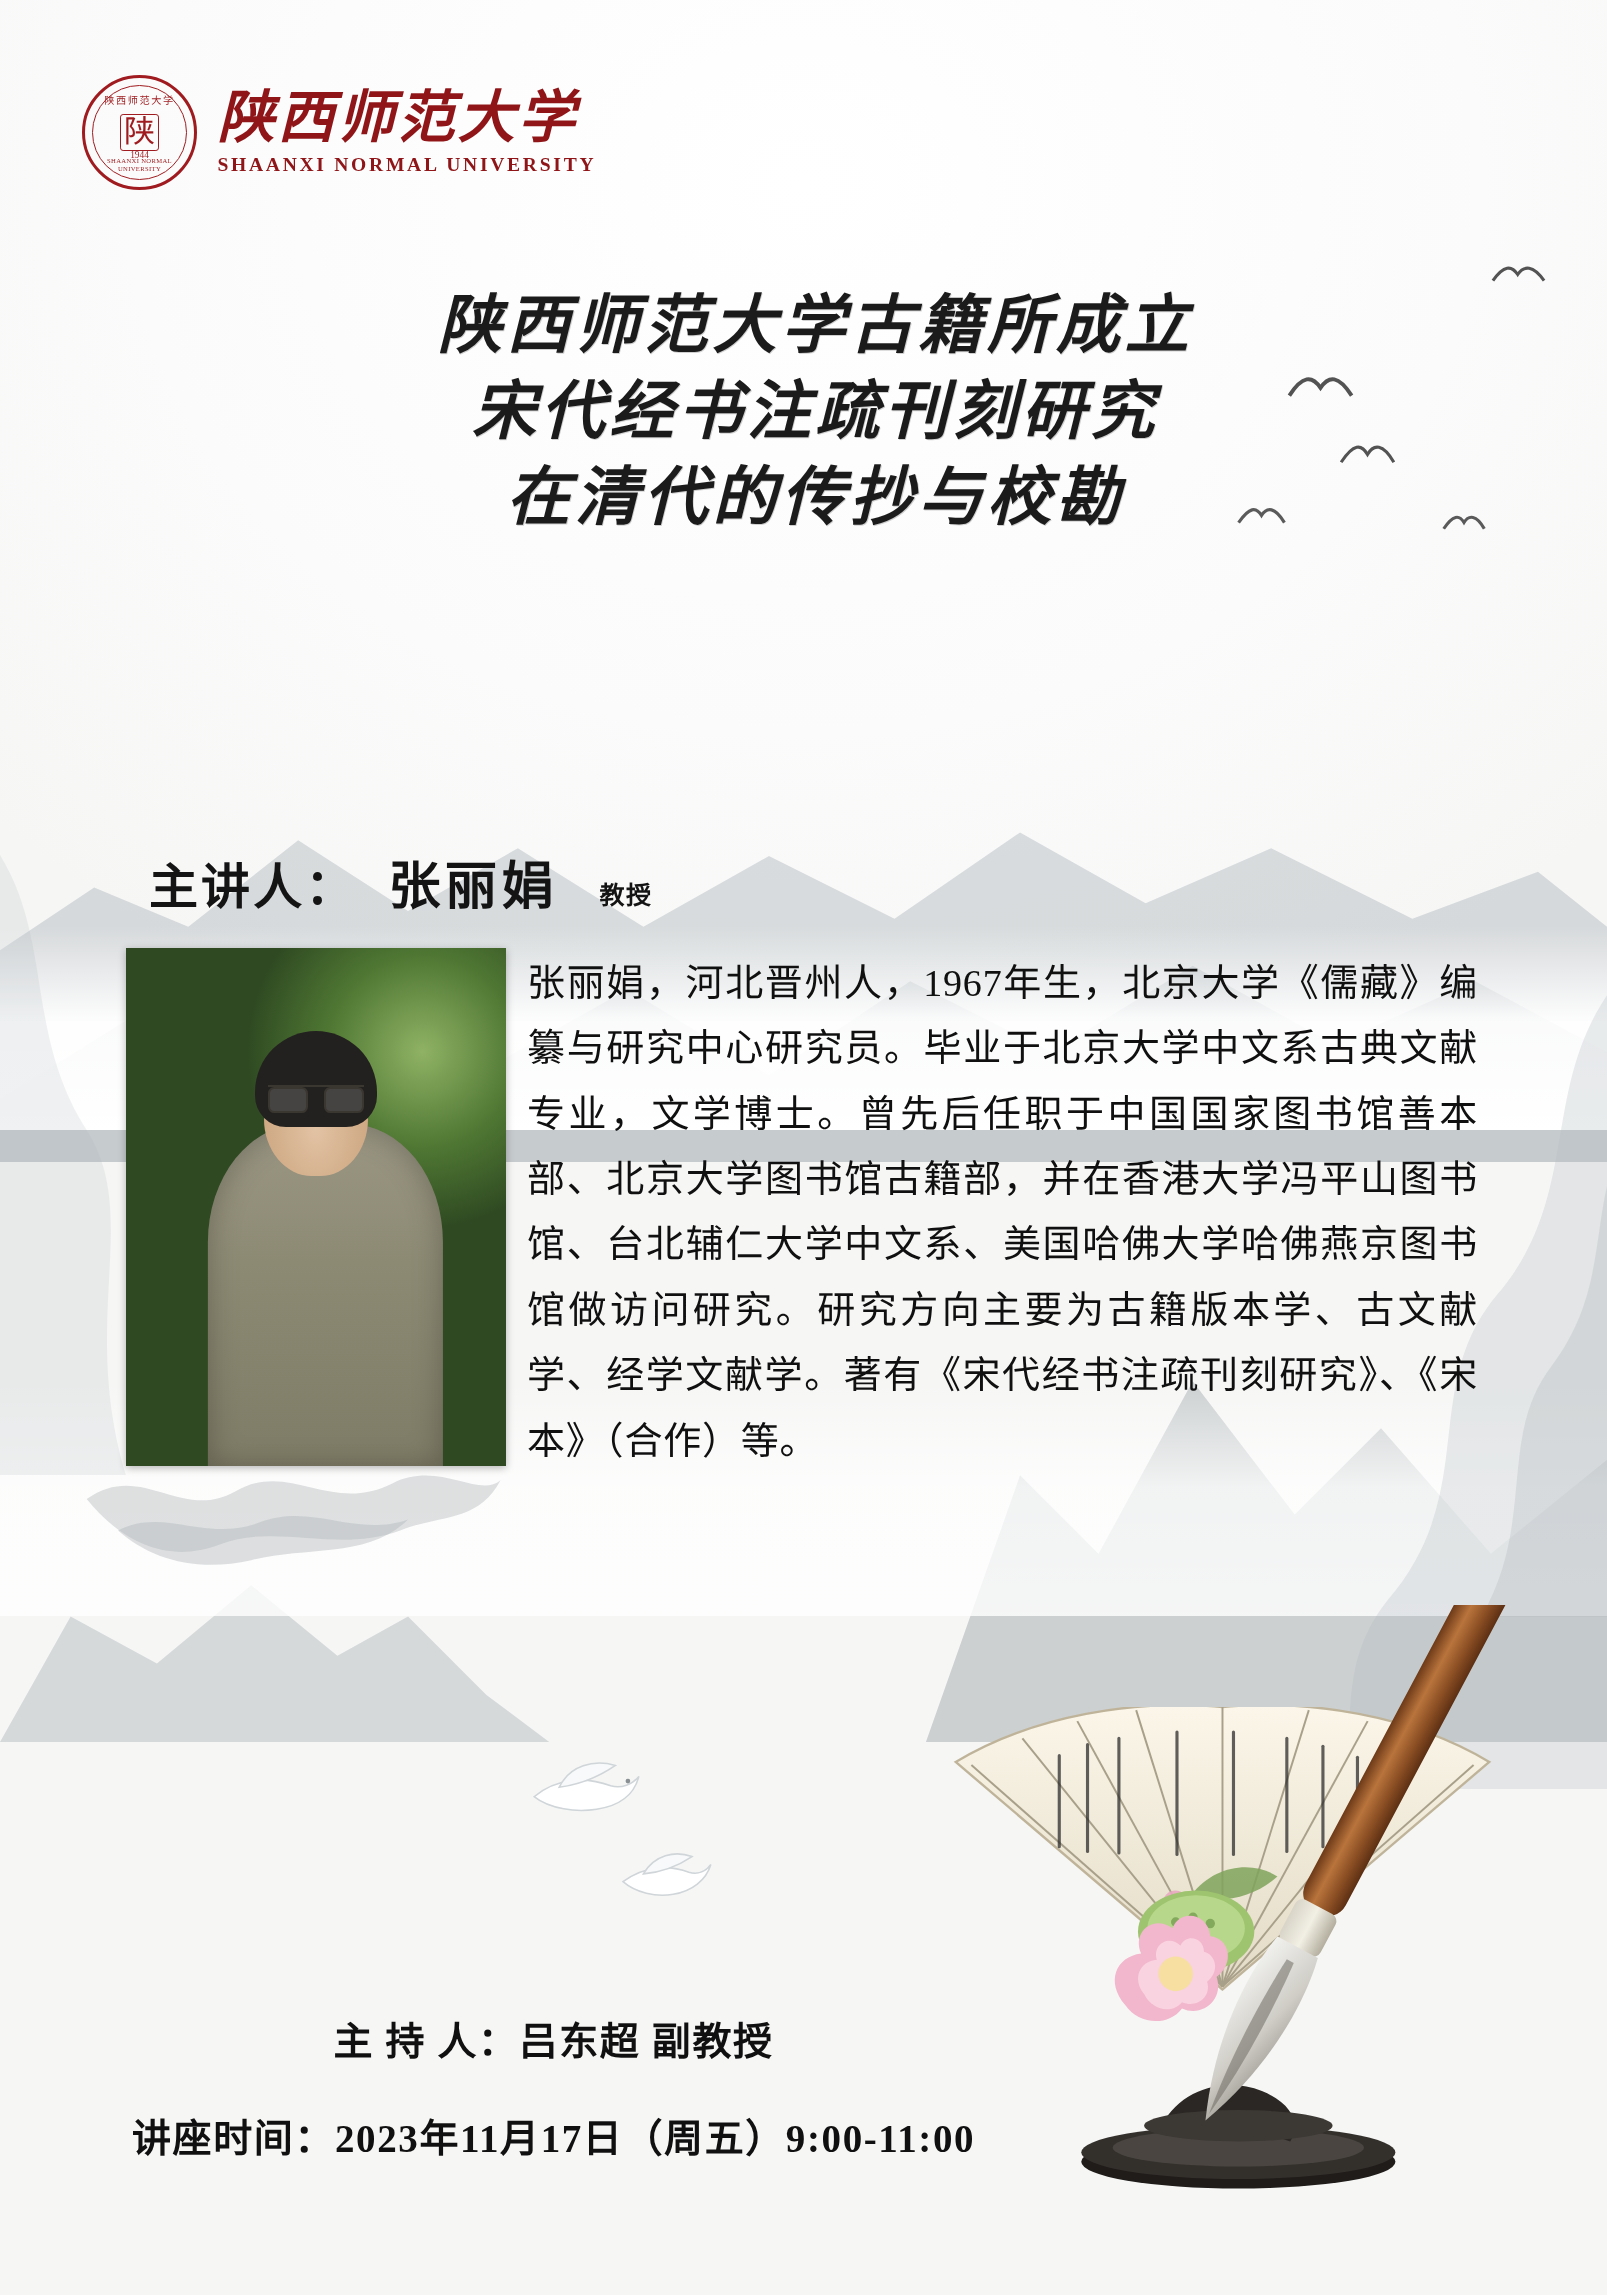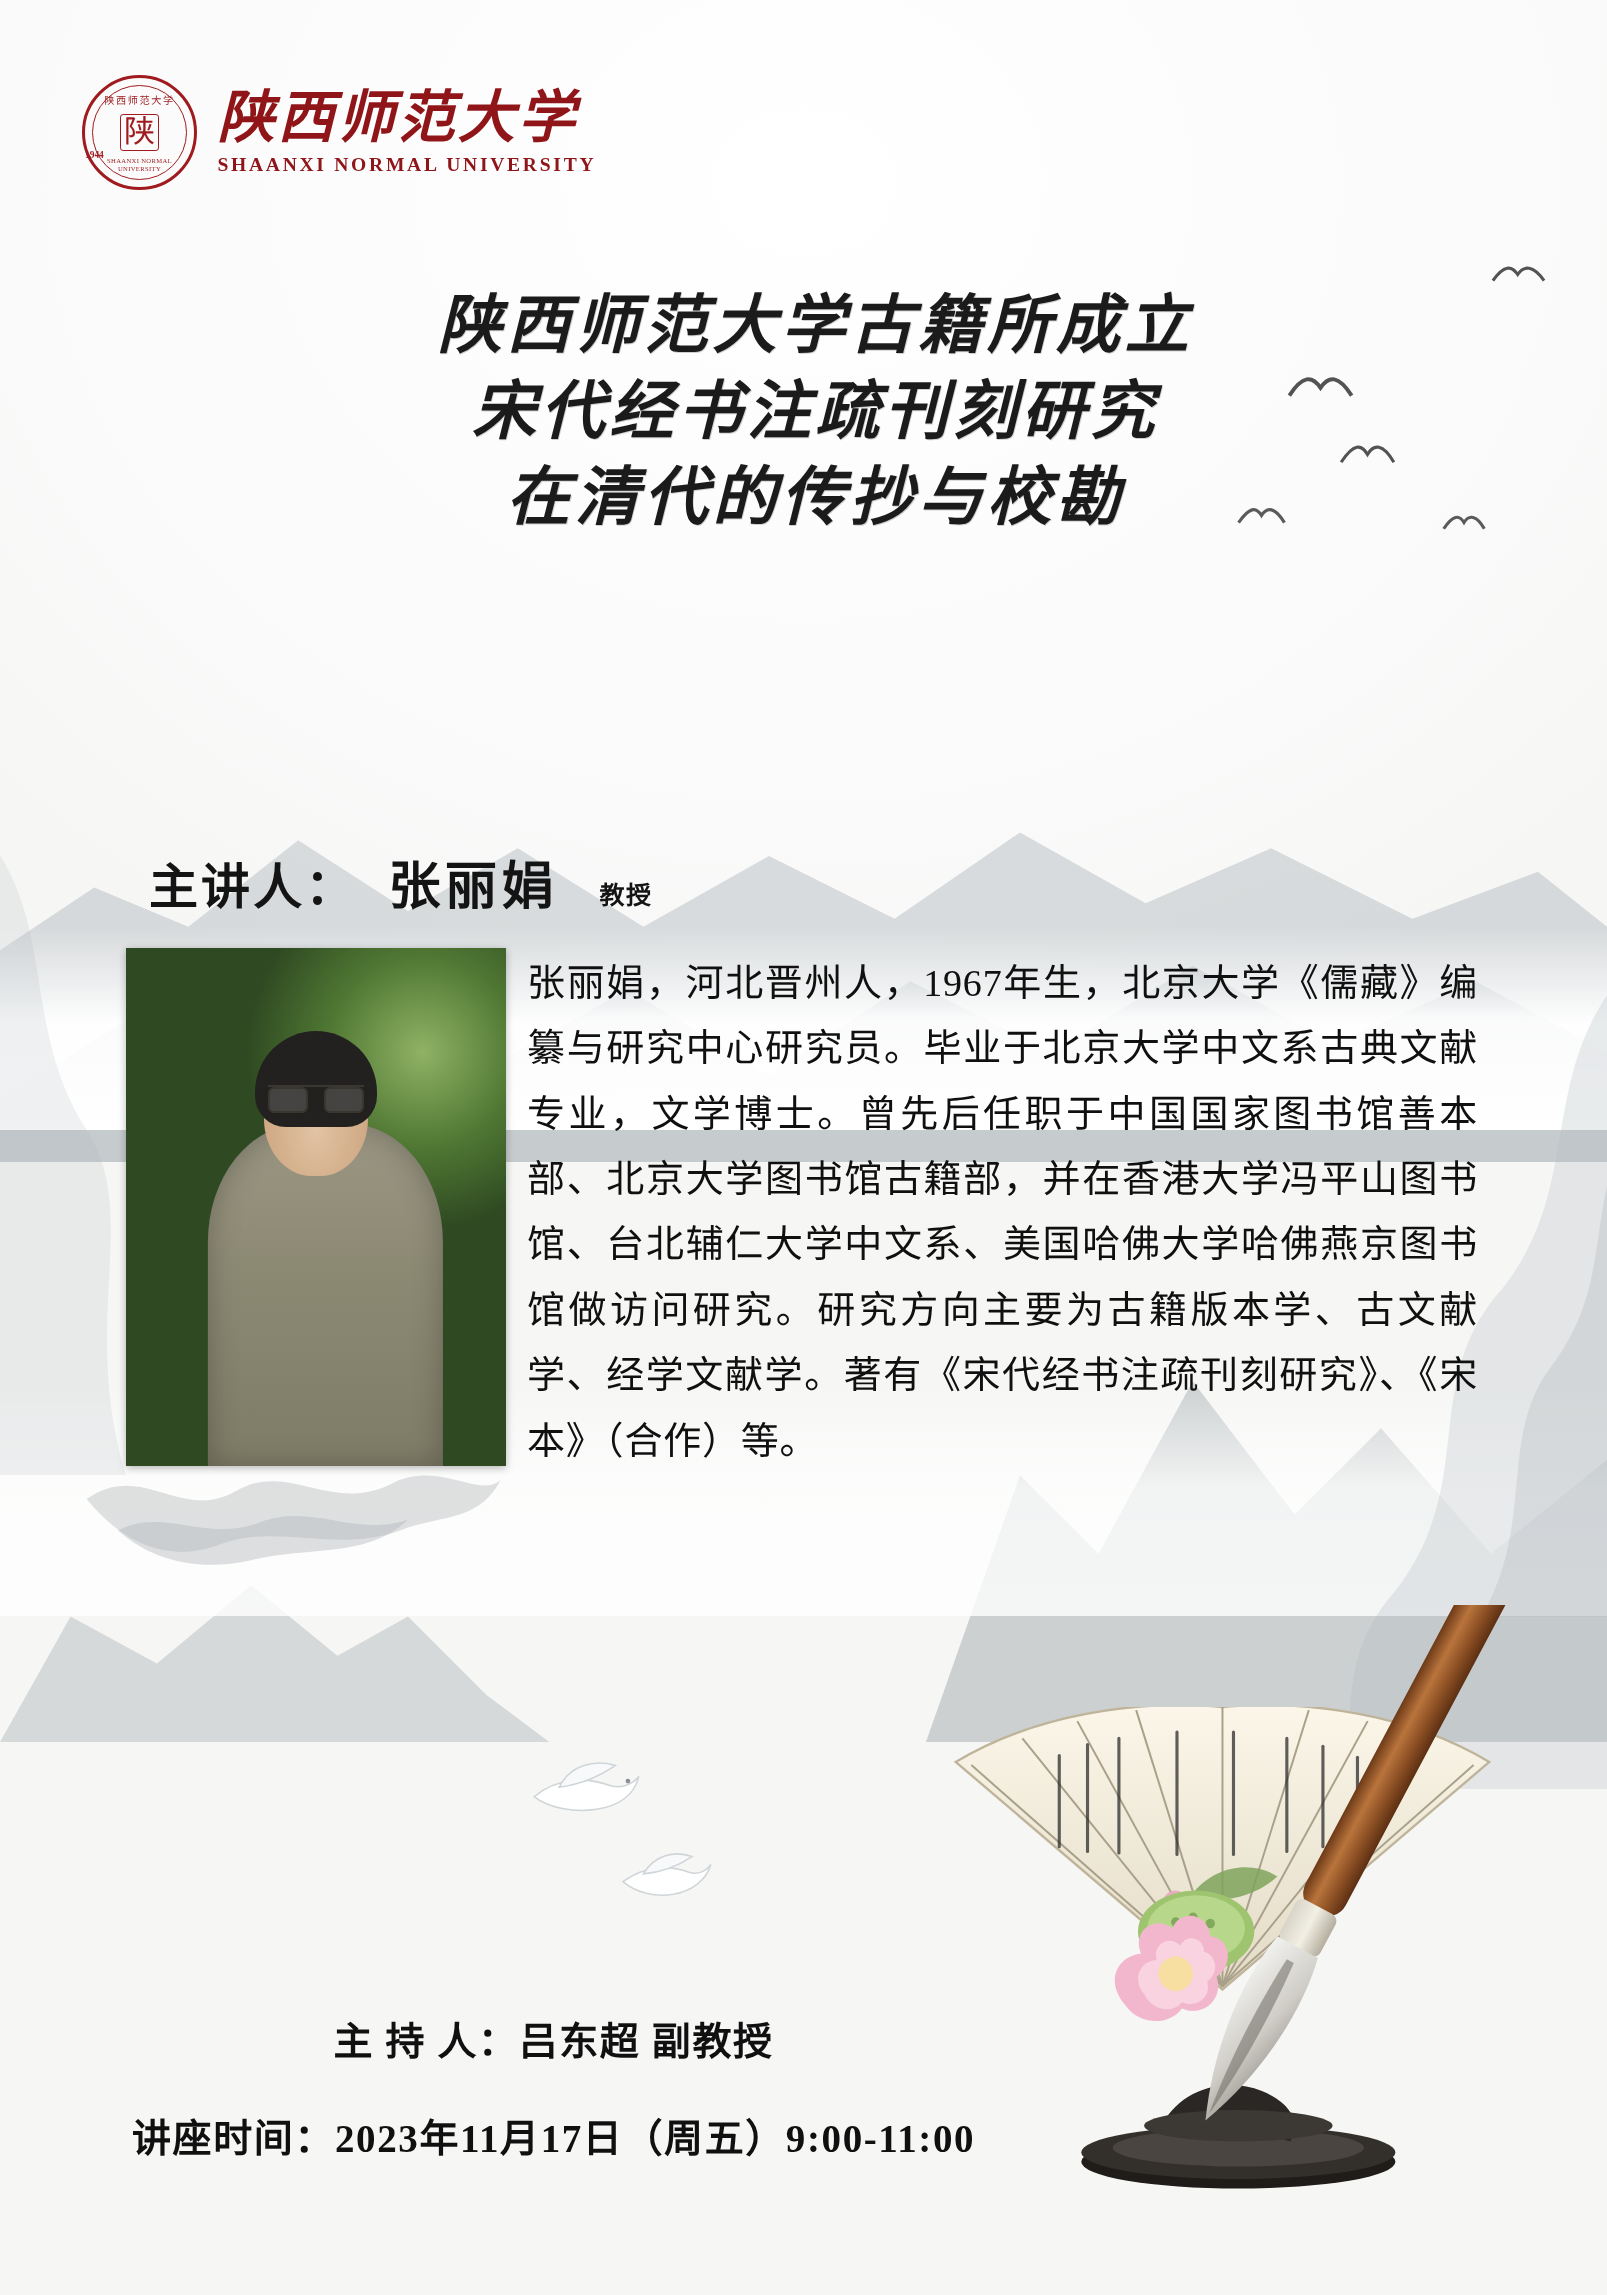--- a/index.html
+++ b/index.html
@@ -110,24 +110,23 @@
     text-align: center;
     font-size: 7.8px;
     letter-spacing: 0.4px;
     color: #9f1b1f;
     transform: scale(.85);
   }
   .logo-seal .year {
     position: absolute;
     bottom: 27px;
     width: 100%;
-    text-align: left;
+    text-align: center;
     font-size: 9.4px;
     color: #9f1b1f;
-    font-weight: bold;
   }
   .logo-seal .char {
     font-size: 31px;
     color: #9f1b1f;
     line-height: 1;
     border: 1.6px solid #9f1b1f;
     padding: 1.6px 3.1px 3.1px;
     border-radius: 3.1px;
     font-family: "Liberation Serif", serif;
   }

